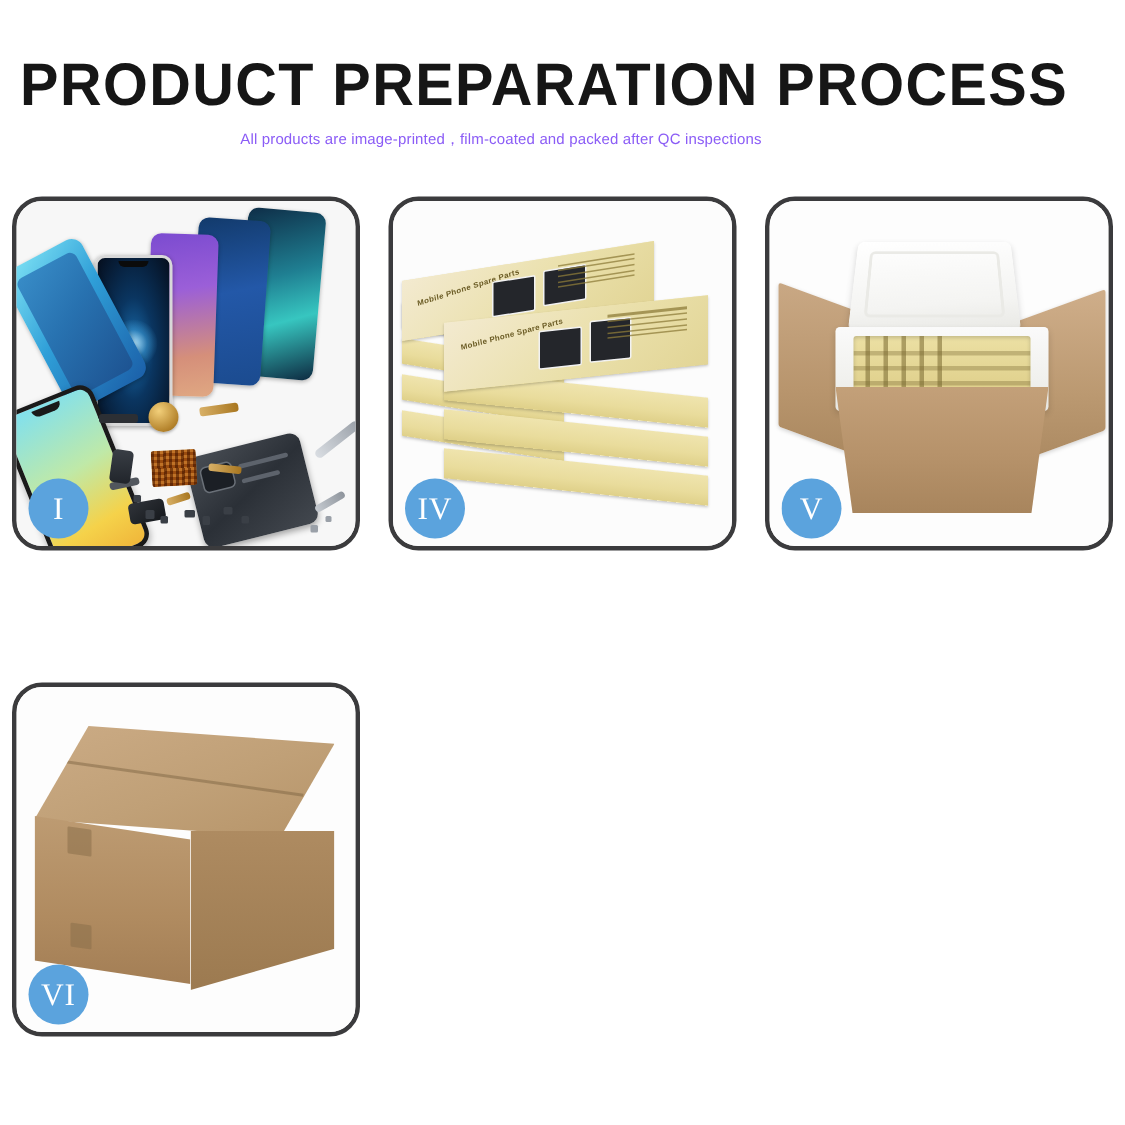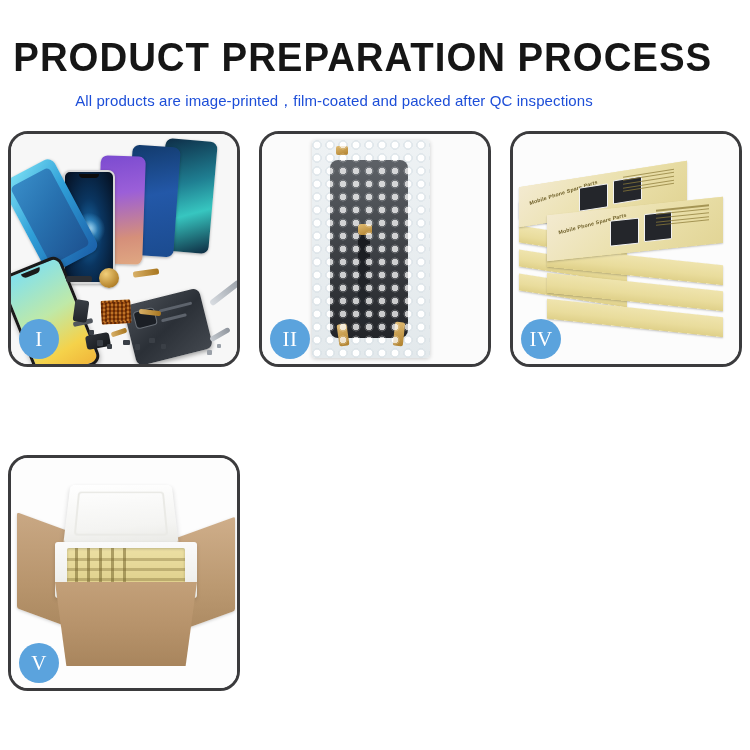--- a/index.html
+++ b/index.html
@@ -13,21 +13,21 @@
 
   
   .header{padding-top:36px;text-align:center;}
   .title{
     font-size:40px;font-weight:700;color:#161616;
     letter-spacing:1.0px;line-height:1.05;
     transform:scaleX(0.96);transform-origin:center;
     white-space:nowrap;
   }
   .subtitle{
-    margin-top:14px;font-size:15px;color:#1d4ed8;
+    margin-top:8px;font-size:10px;color:#8b5cf6;
     letter-spacing:.1px;white-space:nowrap;
   }
 
   
   .grid{
     position:absolute;left:0;top:131px;width:750px;
     display:grid;
     grid-template-columns:232px 232px 232px;
     grid-template-rows:236px 236px;
     column-gap:19px;row-gap:88px;
@@ -398,35 +398,20 @@
           <i style="left:138px;top:204px;width:6px;height:5px;"></i>
           <i style="left:150px;top:210px;width:5px;height:5px;"></i>
           <i style="left:78px;top:196px;width:5px;height:5px;"></i>
           <i style="left:196px;top:216px;width:5px;height:5px;background:#9aa0a8;"></i>
           <i style="left:206px;top:210px;width:4px;height:4px;background:#9aa0a8;"></i>
         </div>
       </div>
       <div class="badge">I</div>
     </div>
 
-    <div class="panel p2">
-      <div class="stage">
-        <div class="bg"></div>
-        <div class="wrap">
-          <div class="screen"></div>
-          <div class="flexstrip"></div>
-          <div class="gold g1"></div>
-          <div class="gold g2"></div>
-          <div class="gold g3"></div>
-          <div class="gold g4"></div>
-          <div class="bubbleoverlay"></div>
-        </div>
-      </div>
-      <div class="badge">II</div>
-    </div>
 
 
     <div class="panel p4">
       <div class="stage">
         <div class="bg"></div>
         <div class="stackwrap">
 
           <div class="sbox" style="left:6px;top:76px;width:108px;height:17px;transform:skewY(9deg);"></div>
           <div class="sbox" style="left:6px;top:100px;width:108px;height:17px;transform:skewY(9deg);"></div>
           <div class="sbox" style="left:6px;top:124px;width:108px;height:17px;transform:skewY(9deg);"></div>
@@ -486,15 +471,28 @@
             <i style="left:56px;"></i>
           <u style="top:10px;"></u>
             <u style="top:20px;"></u>
             <u style="top:30px;"></u>
         </div>
         <div class="cartonbody"></div>
       </div>
       <div class="badge">V</div>
     </div>
 
+    <div class="panel p6">
+      <div class="stage">
+        <div class="bg"></div>
+        <div class="ctn-top">
+          <div class="seam"></div>
+        </div>
+        <div class="ctn-front"></div>
+        <div class="ctn-side"></div>
+        <div class="tape t1"></div>
+        <div class="tape t2"></div>
+      </div>
+      <div class="badge">VI</div>
+    </div>
 
   </div>
 </div>
 
 </body></html>

